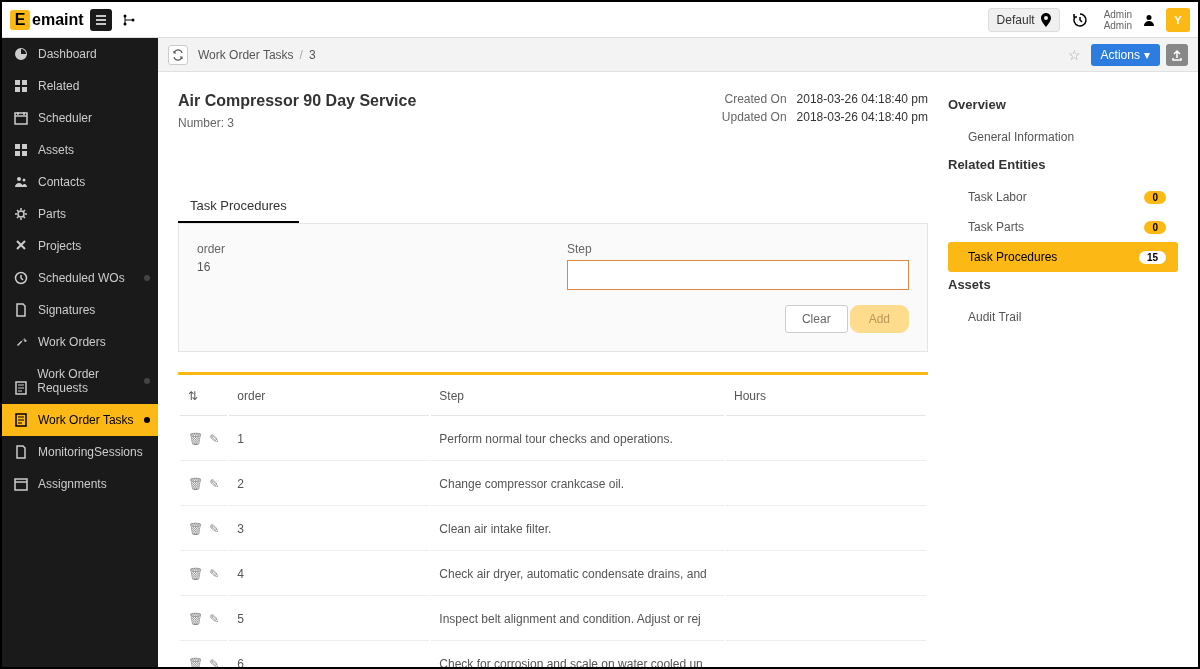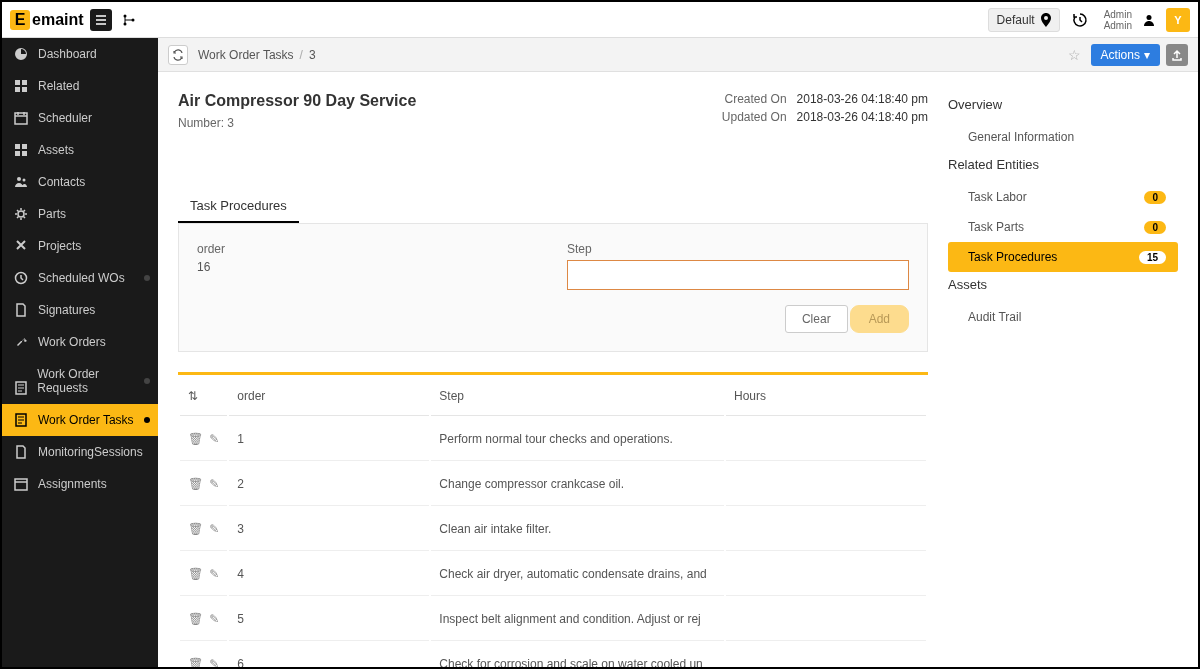--- a/index.html
+++ b/index.html
@@ -69,21 +69,21 @@
 .data-table { width: 100%; margin-top: 20px; border-top: 3px solid #fcb814; }
 .data-table th { text-align: left; padding: 12px 8px; font-size: 12px; font-weight: normal; color: #555; border-bottom: 1px solid #e5e5e5; }
 .data-table td { padding: 14px 8px; font-size: 12px; color: #555; border-bottom: 1px solid #eee; }
 .data-table .th-sort { width: 40px; }
 .data-table .th-order { width: 200px; }
 .data-table .th-hours { width: 200px; }
 .row-actions { display: flex; gap: 6px; color: #888; }
 .row-actions span { cursor: pointer; font-size: 12px; }
 
 
-.panel-section { font-size: 13px; font-weight: normal; margin-bottom: 10px; margin-top: 5px; }
+.panel-section { font-size: 13px; font-weight: bold; margin-bottom: 10px; margin-top: 5px; }
 .panel-link { display: flex; align-items: center; justify-content: space-between; padding: 8px 12px; font-size: 12px; color: #555; cursor: pointer; border-radius: 3px; }
 .panel-link.indent { padding-left: 20px; }
 .panel-link.nav-active { background: #fcb814; color: #000; }
 .badge { background: #fcb814; color: #000; border-radius: 10px; padding: 1px 8px; font-size: 10px; font-weight: bold; min-width: 18px; text-align: center; }
 .panel-link.nav-active .badge { background: #fff; color: #000; }
 
 svg { display: block; }
 </style>
 </head>
 <body>

